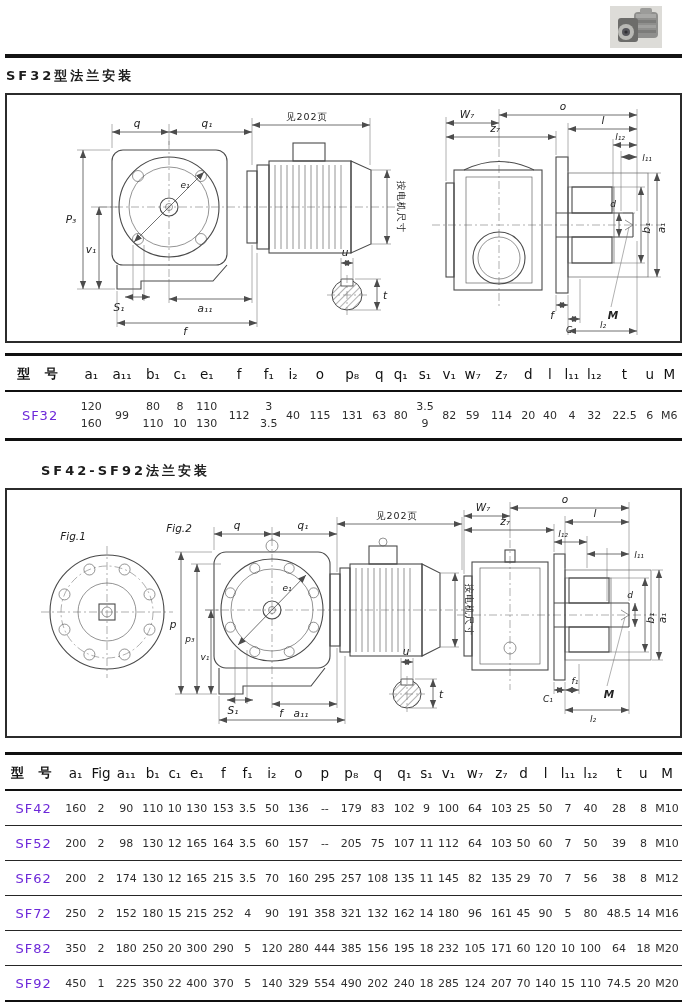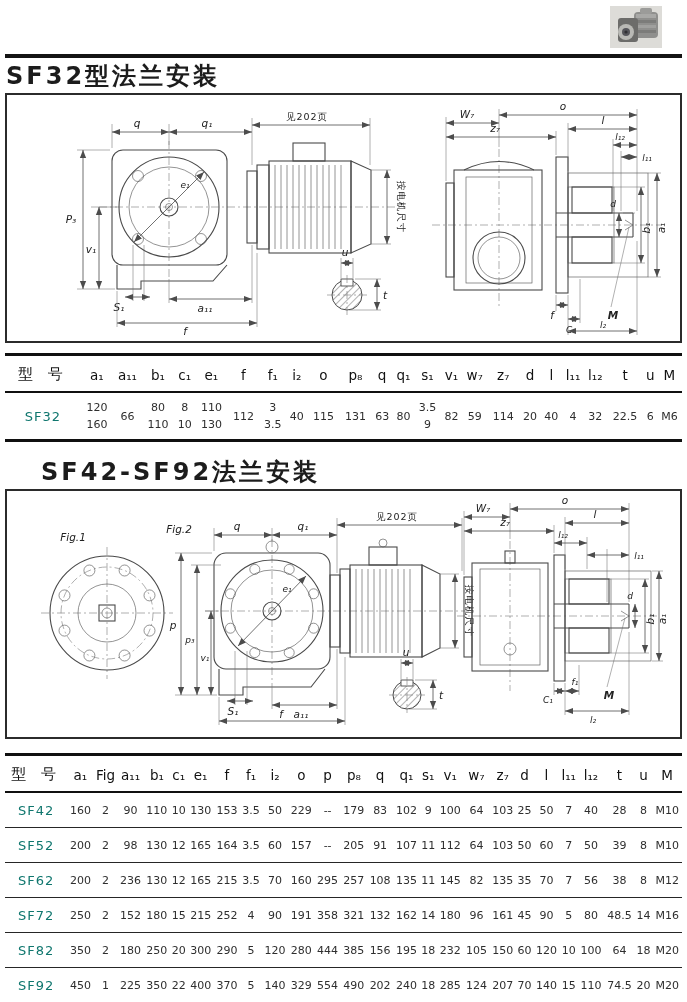--- a/index.html
+++ b/index.html
@@ -2,33 +2,33 @@
 <html><head>
 <meta charset="utf-8">
 <style>
   html,body{margin:0;padding:0;background:#fff;}
   body{width:687px;height:1002px;position:relative;overflow:hidden;
        font-family:"DejaVu Sans",sans-serif;color:#1c1c1c;}
   .page{padding:0 5px;}
   .top-strip{height:54px;position:relative;}
   .photo{position:absolute;right:20px;top:6px;width:52px;height:42px;}
   .rule{height:4px;background:#141414;}
-  .sec-title{font-size:24px;font-weight:bold;letter-spacing:3px;margin:6px 0 5px 1px;line-height:24px;}
+  .sec-title{font-size:13px;font-weight:bold;letter-spacing:3px;margin:6px 0 5px 1px;line-height:24px;}
   .draw-box{border:2px solid #2b2b2b;height:246px;position:relative;background:#fff;}
   .draw-box svg{display:block;}
   table{width:100%;border-collapse:collapse;}
   .t1{margin-top:10px;border-top:3px solid #101010;border-bottom:3px solid #101010;}
   .t2{margin-top:14px;border-top:3px solid #101010;border-bottom:3px solid #101010;}
   th{font-weight:normal;font-size:13.5px;color:#111;padding:9px 0 7px;border-bottom:2.5px solid #101010;text-align:center;}
-  th.model-h{font-weight:normal;font-size:15px;letter-spacing:5px;}
+  th.model-h{font-weight:bold;font-size:13px;letter-spacing:5px;}
   td{text-align:center;font-size:11px;color:#2e2e2e;}
   .t1 td{padding:6px 0;}
   .t2 td{padding:10px 0 9px;}
   .t2 tbody tr + tr td{border-top:1.5px solid #262626;}
-  td.model{font-size:13px;color:#0f766e;letter-spacing:1px;}
+  td.model{font-size:13px;color:#6d28d9;letter-spacing:1px;}
   td.stack div{line-height:1.55;}
   .mt2{margin-top:18px;margin-left:36px;}
   
   .ol{fill:none;stroke:#4a4a4a;stroke-width:1.1;}
   .tl{fill:none;stroke:#5a5a5a;stroke-width:0.65;}
   .el{stroke:#6f6f6f;stroke-width:0.55;}
   .cl{stroke:#787878;stroke-width:0.6;stroke-dasharray:8 3 2 3;fill:none;}
   .dl{stroke:#4c4c4c;stroke-width:0.8;marker-start:url(#m1);marker-end:url(#m1);}
   .dl2{stroke:#4c4c4c;stroke-width:0.8;marker-start:url(#m2);marker-end:url(#m2);}
   .lab{font-style:italic;font-size:10.5px;fill:#222;text-anchor:middle;font-family:"DejaVu Sans",sans-serif;}
@@ -259,21 +259,21 @@
           <th>M</th>
         </tr>
       </thead>
     <tbody>
         <tr>
           <td class="model">SF32</td>
           <td class="stack">
             <div>120</div>
             <div>160</div>
           </td>
-          <td>66</td>
+          <td>99</td>
           <td class="stack">
             <div>80</div>
             <div>110</div>
           </td>
           <td class="stack">
             <div>8</div>
             <div>10</div>
           </td>
           <td class="stack">
             <div>110</div>
@@ -538,21 +538,21 @@
           <td class="model">SF42</td>
           <td>160</td>
           <td>2</td>
           <td>90</td>
           <td>110</td>
           <td>10</td>
           <td>130</td>
           <td>153</td>
           <td>3.5</td>
           <td>50</td>
-          <td>229</td>
+          <td>136</td>
           <td>--</td>
           <td>179</td>
           <td>83</td>
           <td>102</td>
           <td>9</td>
           <td>100</td>
           <td>64</td>
           <td>103</td>
           <td>25</td>
           <td>50</td>
@@ -569,55 +569,55 @@
           <td>98</td>
           <td>130</td>
           <td>12</td>
           <td>165</td>
           <td>164</td>
           <td>3.5</td>
           <td>60</td>
           <td>157</td>
           <td>--</td>
           <td>205</td>
-          <td>91</td>
+          <td>75</td>
           <td>107</td>
           <td>11</td>
           <td>112</td>
           <td>64</td>
           <td>103</td>
           <td>50</td>
           <td>60</td>
           <td>7</td>
           <td>50</td>
           <td>39</td>
           <td>8</td>
           <td>M10</td>
         </tr>
         <tr>
           <td class="model">SF62</td>
           <td>200</td>
           <td>2</td>
-          <td>236</td>
+          <td>174</td>
           <td>130</td>
           <td>12</td>
           <td>165</td>
           <td>215</td>
           <td>3.5</td>
           <td>70</td>
           <td>160</td>
           <td>295</td>
           <td>257</td>
           <td>108</td>
           <td>135</td>
           <td>11</td>
           <td>145</td>
           <td>82</td>
           <td>135</td>
-          <td>35</td>
+          <td>29</td>
           <td>70</td>
           <td>7</td>
           <td>56</td>
           <td>38</td>
           <td>8</td>
           <td>M12</td>
         </tr>
         <tr>
           <td class="model">SF72</td>
           <td>250</td>
@@ -658,21 +658,21 @@
           <td>5</td>
           <td>120</td>
           <td>280</td>
           <td>444</td>
           <td>385</td>
           <td>156</td>
           <td>195</td>
           <td>18</td>
           <td>232</td>
           <td>105</td>
-          <td>150</td>
+          <td>171</td>
           <td>60</td>
           <td>120</td>
           <td>10</td>
           <td>100</td>
           <td>64</td>
           <td>18</td>
           <td>M20</td>
         </tr>
         <tr>
           <td class="model">SF92</td>

